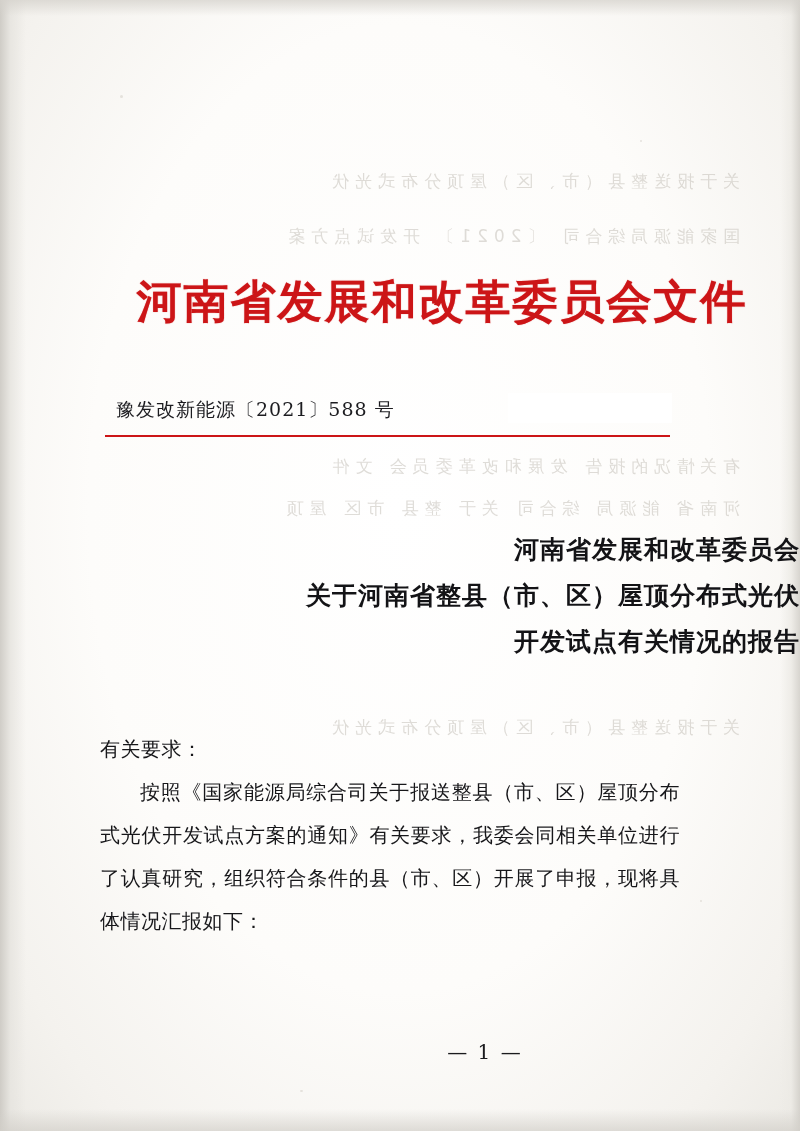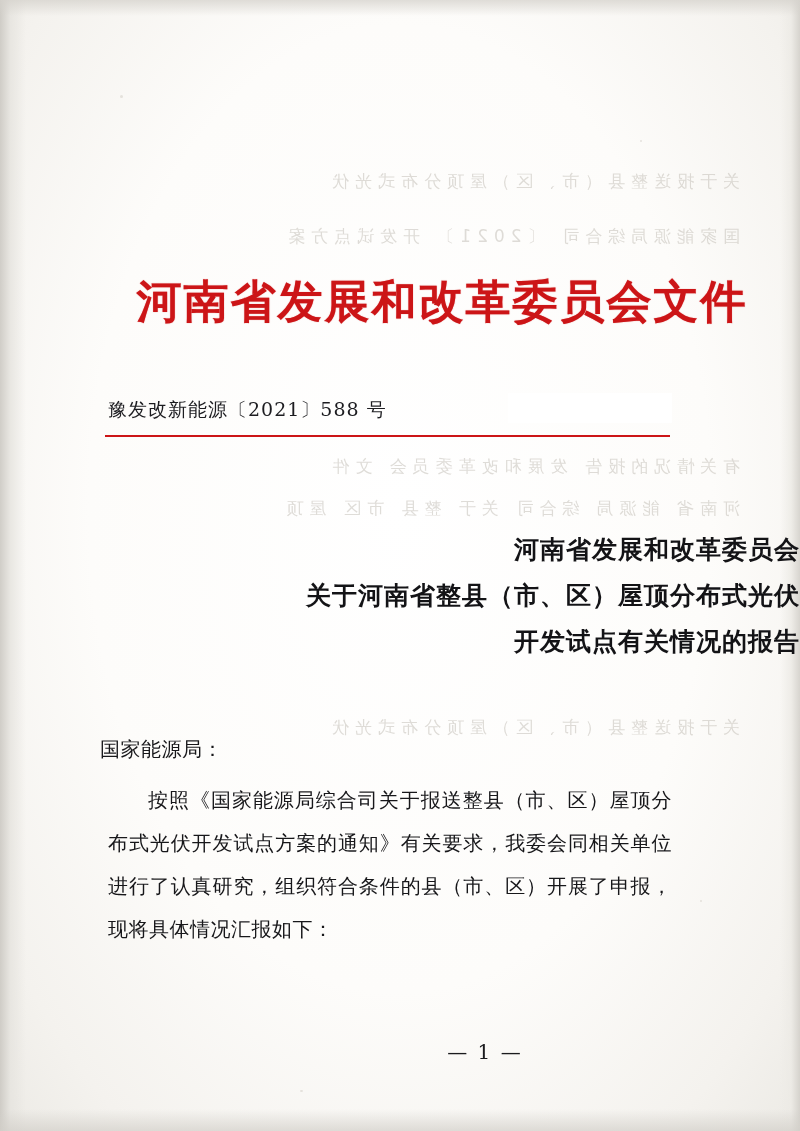--- a/index.html
+++ b/index.html
@@ -85,21 +85,21 @@
     font-weight: bold;
     font-size: 45px;
     letter-spacing: 2px;
     text-shadow: 0 0 1px rgba(204,21,23,.6);
     padding-left: 42px;
   }
 
   .docnum {
     position: absolute;
     top: 397px;
-    left: 108px;
+    left: 116px;
     font-family: "DejaVu Serif", "Liberation Serif", serif;
     font-size: 19px;
     color: #1c1c20;
     letter-spacing: 1px;
   }
 
   .redaction {
     position: absolute;
     top: 393px;
     left: 508px;
@@ -138,21 +138,21 @@
     left: 100px;
     width: 580px;
     font-family: "DejaVu Serif", "Liberation Serif", serif;
     font-size: 20px;
     color: #17171a;
     line-height: 43px;
     letter-spacing: .5px;
   }
   .salutation { margin: 0; }
   .para {
-    margin: 8px;
+    margin: 0;
     text-indent: 2em;
     text-align: justify;
   }
   .heading {
     margin: 0;
     text-indent: 2em;
     font-weight: bold;
   }
 
   .pagenum {
@@ -203,21 +203,21 @@
 
     <div class="redline"></div>
 
     <div class="title">
       <div>河南省发展和改革委员会</div>
       <div>关于河南省整县（市、区）屋顶分布式光伏</div>
       <div>开发试点有关情况的报告</div>
     </div>
 
     <div class="body-block">
-      <p class="salutation">国家能源局：</p>
+      <p class="salutation">有关要求：</p>
       <p class="para">按照《国家能源局综合司关于报送整县（市、区）屋顶分布式光伏开发试点方案的通知》有关要求，我委会同相关单位进行了认真研究，组织符合条件的县（市、区）开展了申报，现将具体情况汇报如下：</p>
     </div>
 
     <div class="pagenum">— 1 —</div>
   </div>
 
   <div class="speckle" style="left:120px; top:95px; width:3px; height:3px;"></div>
   <div class="speckle" style="left:640px; top:140px; width:2px; height:2px;"></div>
   <div class="speckle" style="left:300px; top:1090px; width:3px; height:2px;"></div>
   <div class="speckle" style="left:700px; top:900px; width:2px; height:2px;"></div>

